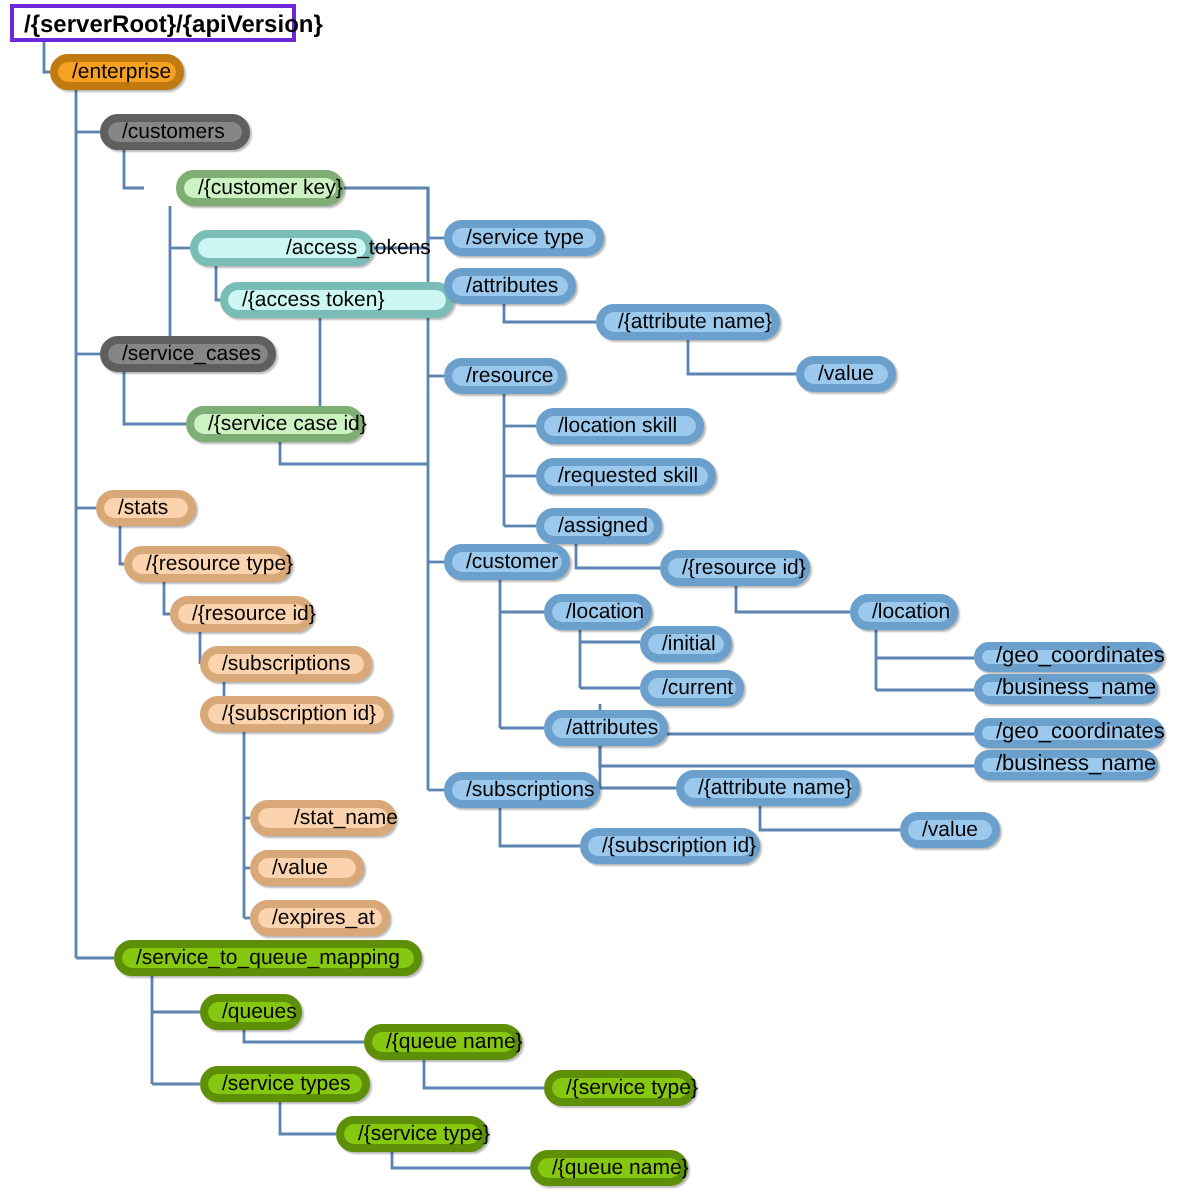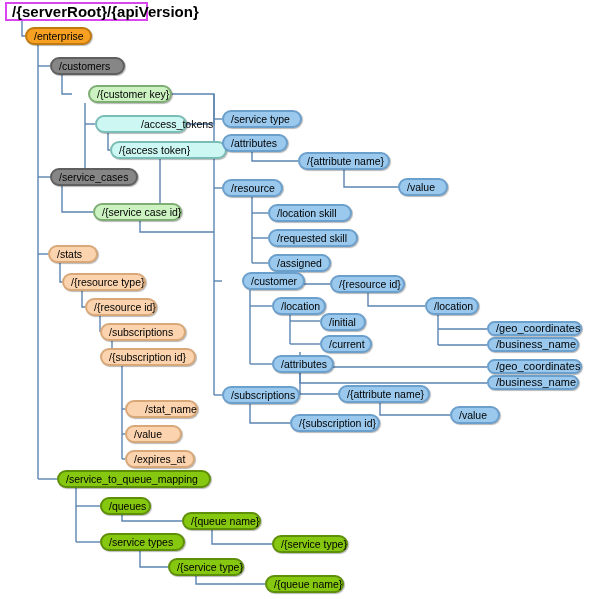--- a/index.html
+++ b/index.html
@@ -16,30 +16,30 @@
     position:absolute;
     box-sizing:border-box;
     display:flex;align-items:center;
     padding:0 7px;
     height:18px;
     font-size:10.5px;
     line-height:18px;
     white-space:nowrap;
     color:#000000;
     border-radius:9px;
-    border:2px solid #0f172a;
+    border:4px solid #0f172a;
     box-shadow:1px 1px 1px rgba(0,0,0,.28);
   }
   .root{
     border-radius:0;
-    border:2px solid #d946ef;
+    border:2px solid #6d28d9;
     background:#ffffff;
     box-shadow:none;
     font-weight:bold;
-    font-size:15px;
+    font-size:12px;
     height:19px;
     padding:0 5px;
   }
   .orange{background:#f7a021;border-color:#c07a10;}
   .gray{background:#868686;border-color:#5f5f5f;}
   .green-light{background:#ccf2c2;border-color:#7fae74;}
   .cyan{background:#ccf7f2;border-color:#79bdb6;}
   .peach{background:#fbd3ae;border-color:#d9a878;}
   .blue{background:#9bc9ee;border-color:#6b9fcc;}
   .greenbright{background:#86c710;border-color:#5e8f08;}
@@ -213,21 +213,21 @@
       </div>
       <div class="node blue" style="left: 268px; top: 229px; width: 90px;">
         <span>/requested skill</span>
       </div>
       <div class="node blue" style="left: 268px; top: 254px; width: 63px;">
         <span>/assigned</span>
       </div>
       <div class="node blue" style="left: 330px; top: 275px; width: 75px;">
         <span>/{resource id}</span>
       </div>
-      <div class="node blue" style="left: 222px; top: 272px; width: 63px; margin-left: 20px;">
+      <div class="node blue" style="left: 222px; top: 272px; width: 63px;">
         <span>/customer</span>
       </div>
       <div class="node blue" style="left: 272px; top: 297px; width: 54px;">
         <span>/location</span>
       </div>
       <div class="node blue" style="left: 320px; top: 313px; width: 46px;">
         <span>/initial</span>
       </div>
       <div class="node blue" style="left: 320px; top: 335px; width: 52px;">
         <span>/current</span>

